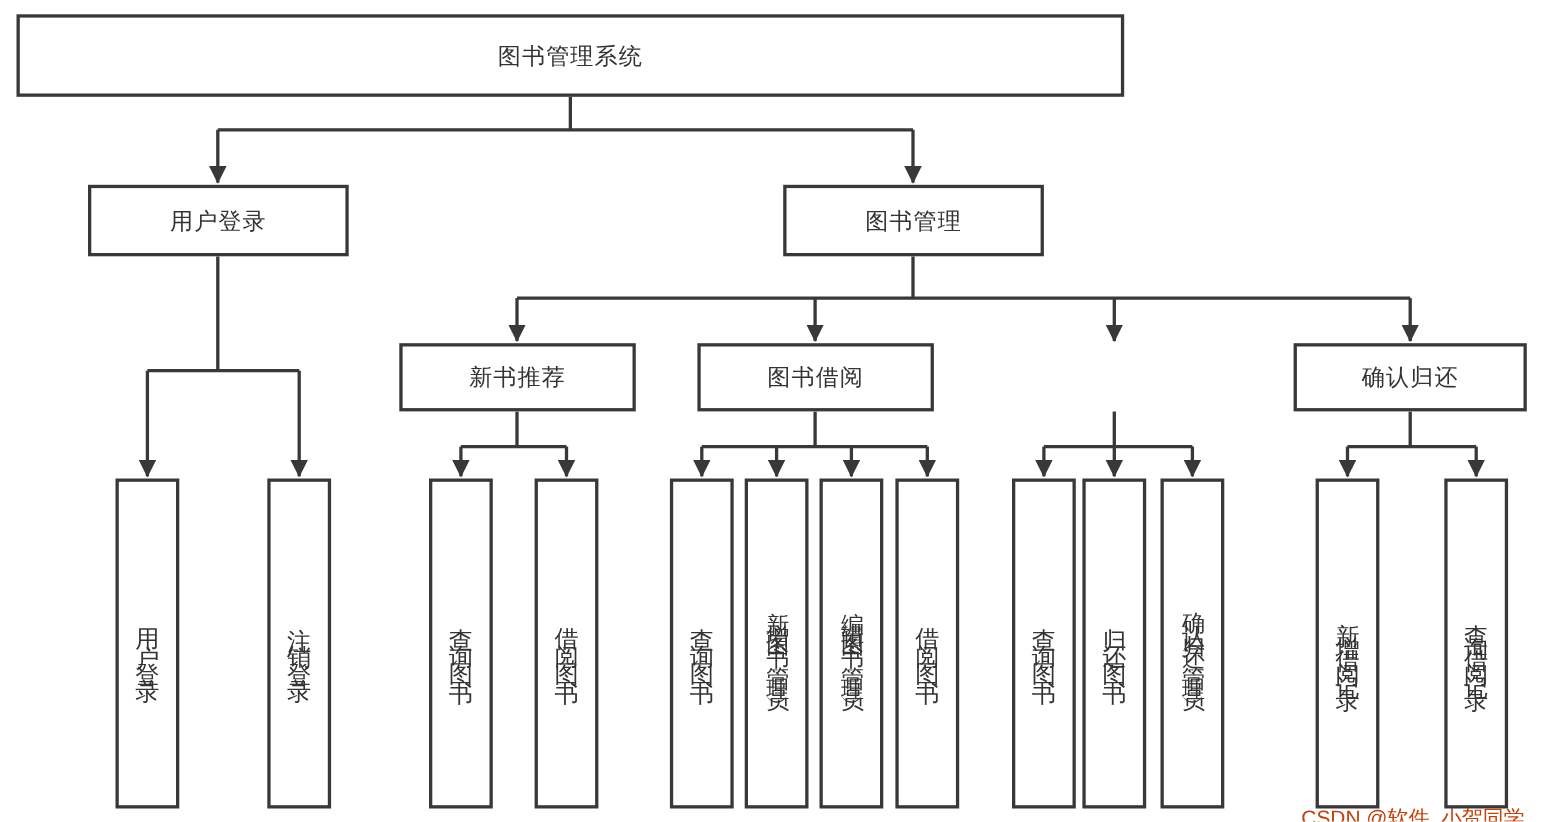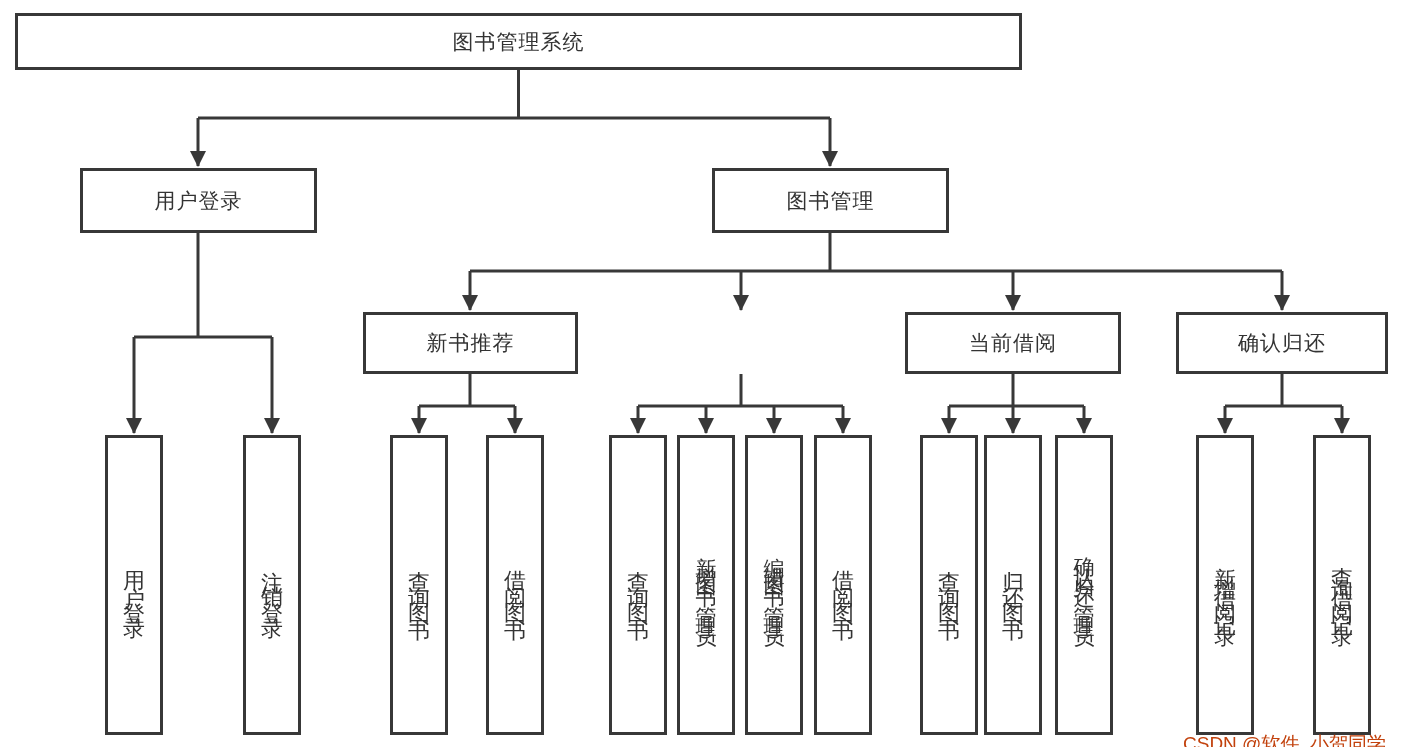--- a/index.html
+++ b/index.html
@@ -82,27 +82,27 @@
     <path class="cl" d="M1013 374 V406 M949 406 H1084"></path>
     <path class="cl" d="M949 406 V433" marker-end="url(#ah)"></path>
     <path class="cl" d="M1013 406 V433" marker-end="url(#ah)"></path>
     <path class="cl" d="M1084 406 V433" marker-end="url(#ah)"></path>
 
     <path class="cl" d="M1282 374 V406 M1225 406 H1342"></path>
     <path class="cl" d="M1225 406 V433" marker-end="url(#ah)"></path>
     <path class="cl" d="M1342 406 V433" marker-end="url(#ah)"></path>
   </svg>
 
-  <div class="box h" style="left:15px;top:13px;width:1007px;height:57px">图书管理系统</div>
+  <div class="box h" style="left:15px;top:13px;width:1007px;height:75px">图书管理系统</div>
 
   <div class="box h" style="left:80px;top:168px;width:237px;height:65px">用户登录</div>
   <div class="box h" style="left:363px;top:312px;width:215px;height:62px">新书推荐</div>
 
   <div class="box h" style="left:712px;top:168px;width:237px;height:65px">图书管理</div>
-  <div class="box h" style="left:905px;top:312px;width:216px;height:62px">当前借阅</div>
+  <div class="box h" style="left:634px;top:312px;width:215px;height:62px">图书借阅</div>
   <div class="box h" style="left:1176px;top:312px;width:212px;height:62px">确认归还</div>
 
   <div class="box v" style="left:105px;top:435px;width:58px;height:300px">用户登录</div>
   <div class="box v" style="left:243px;top:435px;width:58px;height:300px">注销登录</div>
 
   <div class="box v" style="left:390px;top:435px;width:58px;height:300px">查询图书</div>
   <div class="box v" style="left:486px;top:435px;width:58px;height:300px">借阅图书</div>
 
   <div class="box v" style="left:609px;top:435px;width:58px;height:300px">查询图书</div>
   <div class="box v v-9" style="left:677px;top:435px;width:58px;height:300px">新增图书（管理员）</div>

